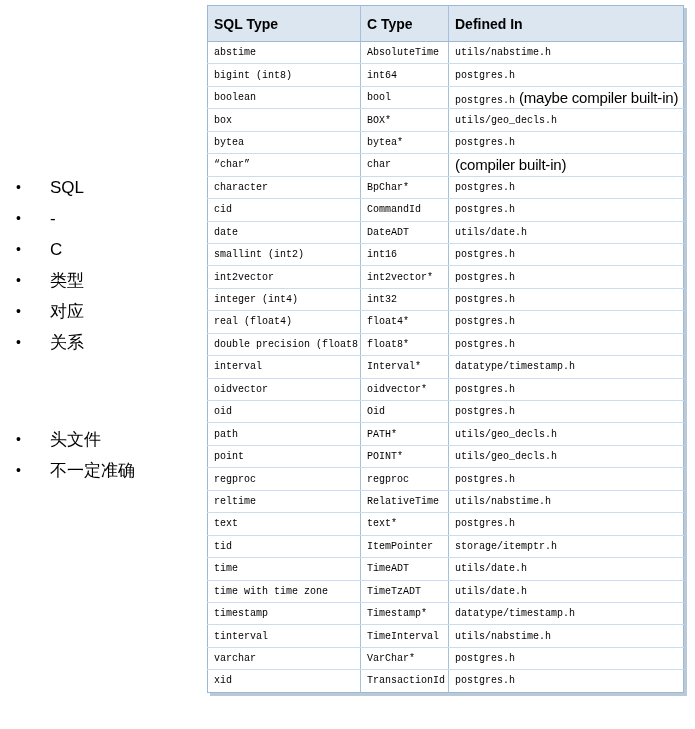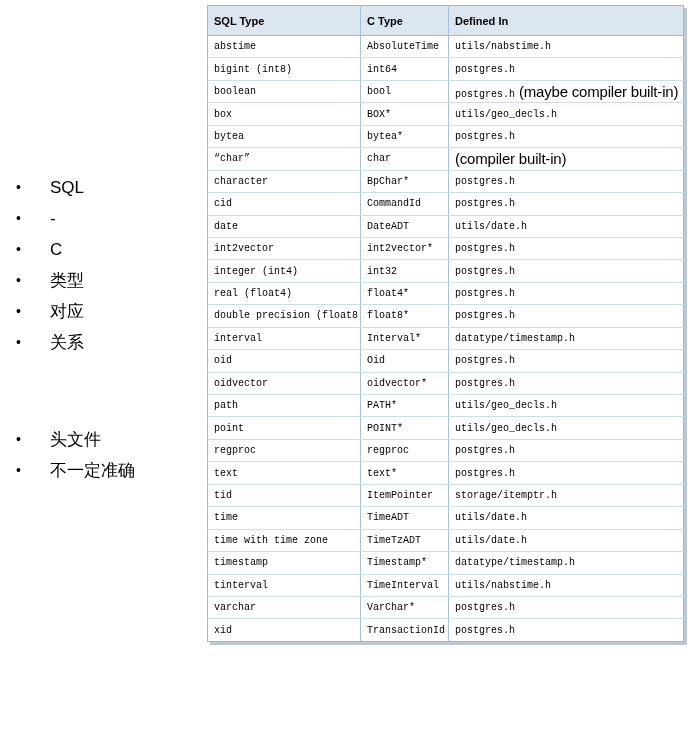--- a/index.html
+++ b/index.html
@@ -53,24 +53,24 @@
     box-shadow: 3px 3px 0 #b9c9d8;
   }
   col.c-sql { width: 153px; }
   col.c-ctype { width: 88px; }
   col.c-defined { width: 235px; }
 
   thead th {
     background: #dce6f1;
     text-align: left;
     font-family: "Liberation Sans", sans-serif;
-    font-size: 11px;
+    font-size: 14px;
     font-weight: bold;
     color: #000000;
-    height: 30px;
+    height: 36px;
     padding: 0 0 0 6px;
     border-right: 1px solid #a4c0dc;
     border-bottom: 1px solid #9bb8d4;
     white-space: nowrap;
     overflow: hidden;
   }
   thead th:last-child { border-right: none; margin-top: 40px; }
 
   tbody td {
     height: 22.45px;
@@ -164,20 +164,25 @@
           <td>cid</td>
           <td>CommandId</td>
           <td><span>postgres.h</span></td>
         </tr>
         <tr>
           <td>date</td>
           <td>DateADT</td>
           <td><span>utils/date.h</span></td>
         </tr>
         <tr>
+          <td>smallint (int2)</td>
+          <td>int16</td>
+          <td><span>postgres.h</span></td>
+        </tr>
+        <tr>
           <td>int2vector</td>
           <td>int2vector*</td>
           <td><span>postgres.h</span></td>
         </tr>
         <tr>
           <td>integer (int4)</td>
           <td>int32</td>
           <td><span>postgres.h</span></td>
         </tr>
         <tr>
@@ -189,45 +194,50 @@
           <td>double precision (float8)</td>
           <td>float8*</td>
           <td><span>postgres.h</span></td>
         </tr>
         <tr>
           <td>interval</td>
           <td>Interval*</td>
           <td><span>datatype/timestamp.h</span></td>
         </tr>
         <tr>
+          <td>oidvector</td>
+          <td>oidvector*</td>
+          <td><span>postgres.h</span></td>
+        </tr>
+        <tr>
           <td>oid</td>
           <td>Oid</td>
-          <td><span>postgres.h</span></td>
-        </tr>
-        <tr>
-          <td>oidvector</td>
-          <td>oidvector*</td>
           <td><span>postgres.h</span></td>
         </tr>
         <tr>
           <td>path</td>
           <td>PATH*</td>
           <td><span>utils/geo_decls.h</span></td>
         </tr>
         <tr>
           <td>point</td>
           <td>POINT*</td>
           <td><span>utils/geo_decls.h</span></td>
         </tr>
         <tr>
           <td>regproc</td>
           <td>regproc</td>
           <td><span>postgres.h</span></td>
         </tr>
         <tr>
+          <td>reltime</td>
+          <td>RelativeTime</td>
+          <td><span>utils/nabstime.h</span></td>
+        </tr>
+        <tr>
           <td>text</td>
           <td>text*</td>
           <td><span>postgres.h</span></td>
         </tr>
         <tr>
           <td>tid</td>
           <td>ItemPointer</td>
           <td><span>storage/itemptr.h</span></td>
         </tr>
         <tr>

